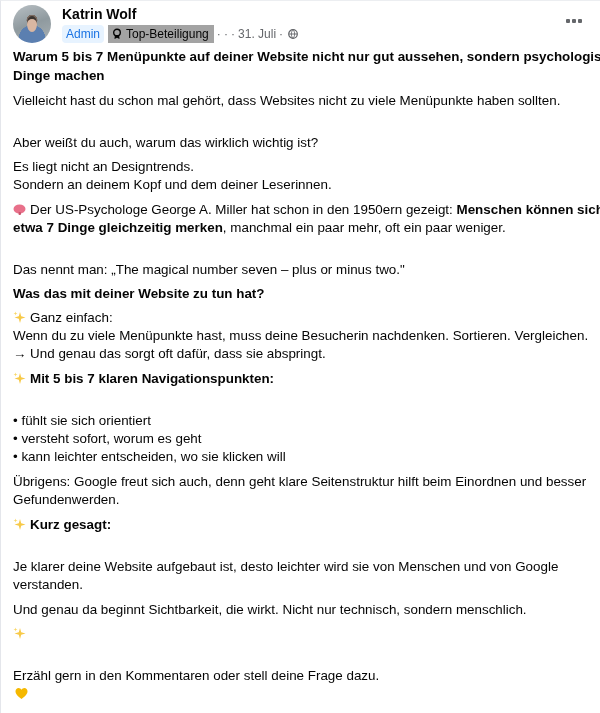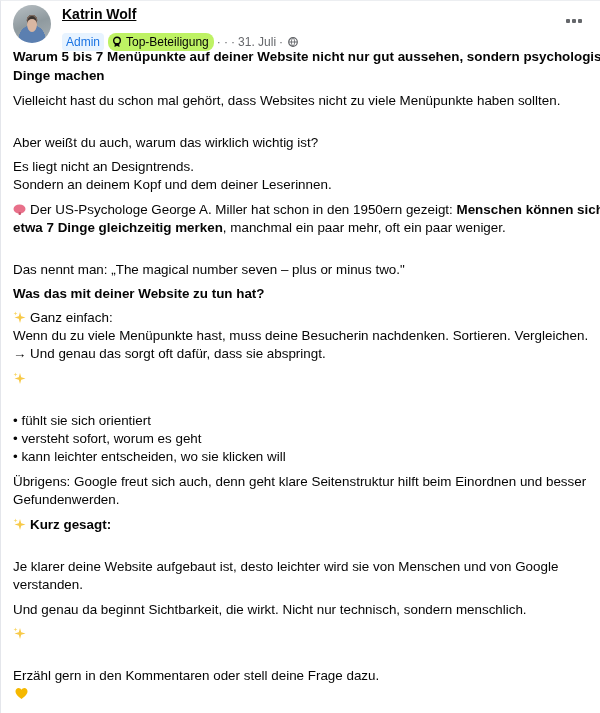--- a/index.html
+++ b/index.html
@@ -20,32 +20,32 @@
       background: radial-gradient(circle at 50% 40%, #7a6a60 0 18%, transparent 19%),
                   radial-gradient(circle at 50% 88%, #5b7fb0 0 34%, transparent 35%),
                   linear-gradient(160deg, #b9c0c4 0%, #8f9a9f 50%, #a9b1b5 100%);
       overflow: hidden;
     }
     .avatar .face {
       position: absolute; left: 14px; top: 11px; width: 10px; height: 13px; border-radius: 50%;
       background: #d9b7a2; border-top: 3px solid #3b3430;
     }
     .author {
-      position: absolute; left: 49px; top: 1px; font-size: 14px; font-weight: bold; color: #050505; text-decoration: underline;
+      position: absolute; left: 49px; top: 1px; font-size: 14px; font-weight: bold; color: #050505;
     }
     .meta {
       position: absolute; left: 49px; top: 20px; height: 18px; display: flex; align-items: center;
-      font-size: 12px; color: #65676b; white-space: nowrap; margin-top: 8px;
+      font-size: 12px; color: #65676b; white-space: nowrap;
     }
     .role {
       background: #e7f3ff; color: #1b74e4; border-radius: 4px; padding: 1px 4px; margin-right: 4px;
       font-size: 12px; line-height: 16px;
     }
     .badge {
-      background: #bef264; color: #050505; border-radius: 8px; padding: 1px 5px 1px 4px;
+      background: #a3a3a3; color: #050505; border-radius: 0; padding: 1px 5px 1px 4px;
       font-size: 12px; line-height: 16px; display: inline-flex; align-items: center;
     }
     .badge-icon { width: 10px; height: 12px; margin-right: 4px; display: inline-block; }
     .sep { margin: 0 3px; color: #65676b; }
     .globe-icon { width: 10px; height: 10px; display: inline-block; margin-left: 2px; }
     .more {
       position: absolute; right: 2px; top: 8px; width: 24px; height: 16px; display: flex;
       align-items: center; justify-content: center; gap: 2px; cursor: pointer;
     }
     .more span { width: 4px; height: 4px; background: #65676b; border-radius: 1px; display: block; }
@@ -121,21 +121,21 @@
         <path d="M2.5 0.5 L3 2 L4.5 2.5 L3 3 L2.5 4.5 L2 3 L0.5 2.5 L2 2 Z" fill="#f9d86a"></path>
       </svg><span>Ganz einfach:</span>
     </div>
     <div class="p" style="top:279px">Wenn du zu viele Menüpunkte hast, muss deine Besucherin nachdenken. Sortieren. Vergleichen.</div>
     <div class="p" style="top:297px">→ Und genau das sorgt oft dafür, dass sie abspringt.</div>
 
     <div class="p b" style="top:322px">
       <svg class="emoji" viewBox="0 0 13 13">
         <path d="M7 1 L8.2 5.3 L12.5 6.5 L8.2 7.7 L7 12 L5.8 7.7 L1.5 6.5 L5.8 5.3 Z" fill="#f7c948"></path>
         <path d="M2.5 0.5 L3 2 L4.5 2.5 L3 3 L2.5 4.5 L2 3 L0.5 2.5 L2 2 Z" fill="#f9d86a"></path>
-      </svg>
+      </svg><span>Mit 5 bis 7 klaren Navigationspunkten:</span>
     </div>
 
     <div class="p" style="top:364px">• fühlt sie sich orientiert</div>
     <div class="p" style="top:382px">• versteht sofort, worum es geht</div>
     <div class="p" style="top:400px">• kann leichter entscheiden, wo sie klicken will</div>
 
     <div class="p" style="top:425px">Übrigens: Google freut sich auch, denn geht klare Seitenstruktur hilft beim Einordnen und besser</div>
     <div class="p" style="top:443px">Gefundenwerden.</div>
 
     <div class="p b" style="top:468px">

